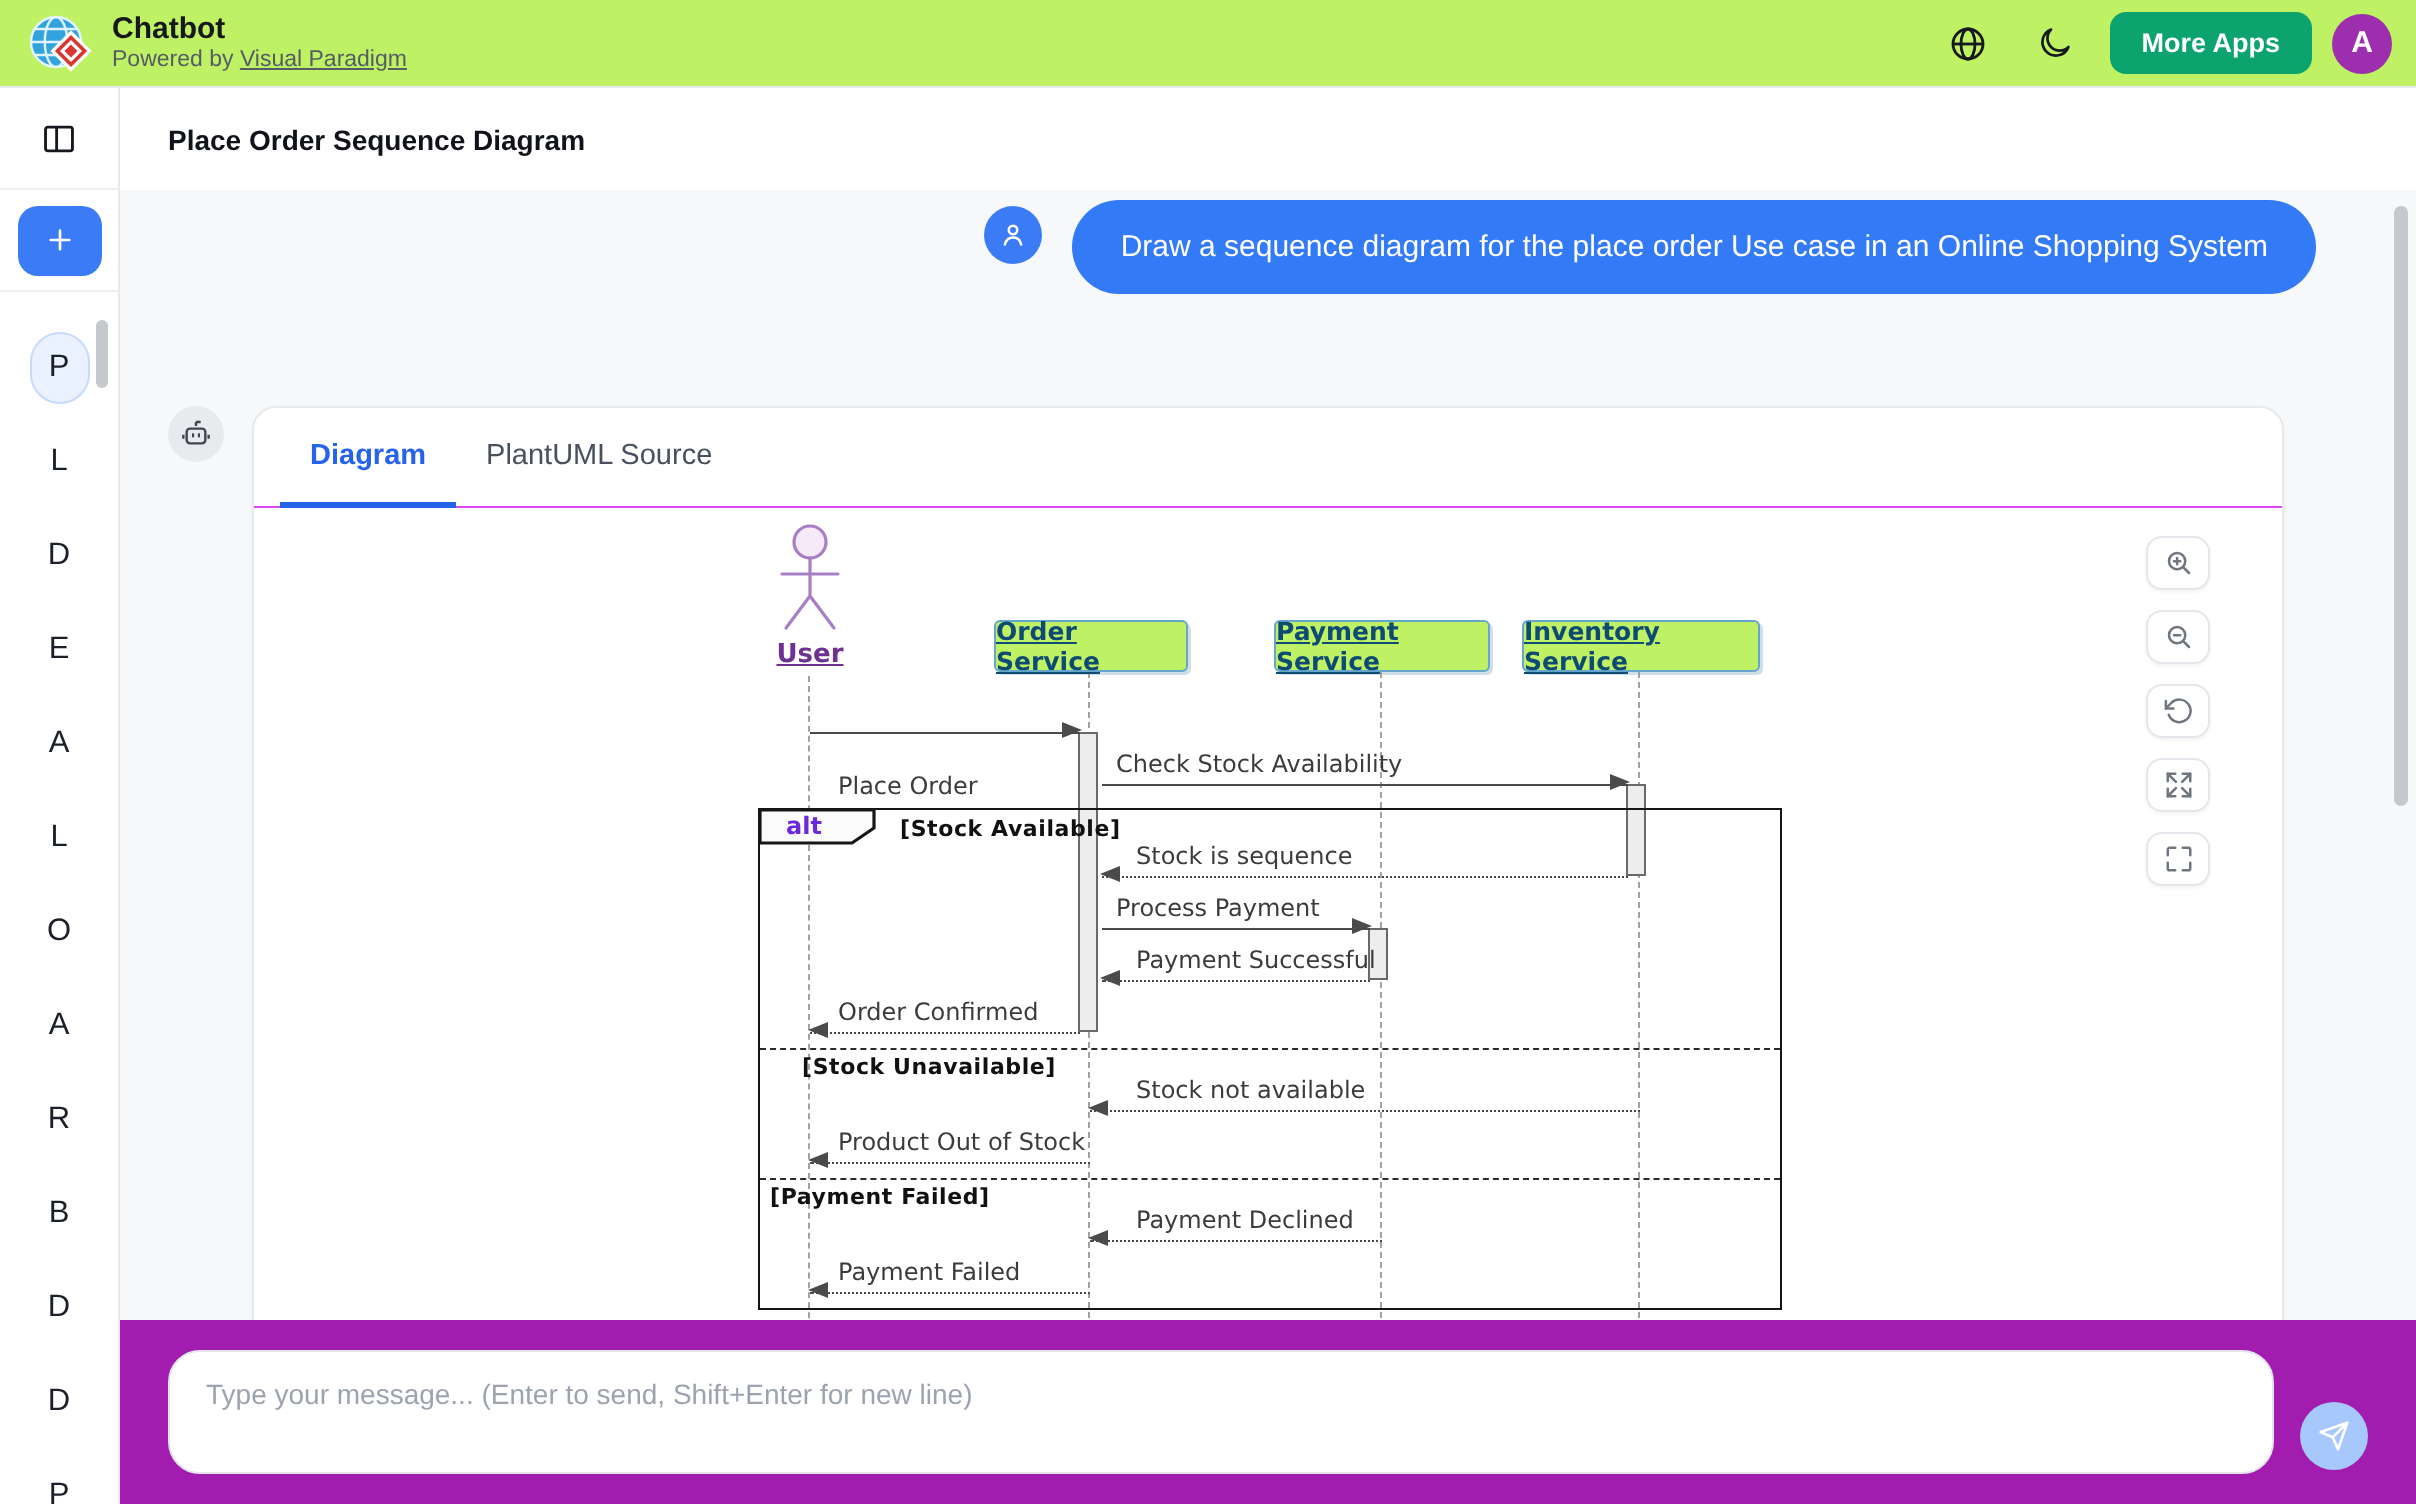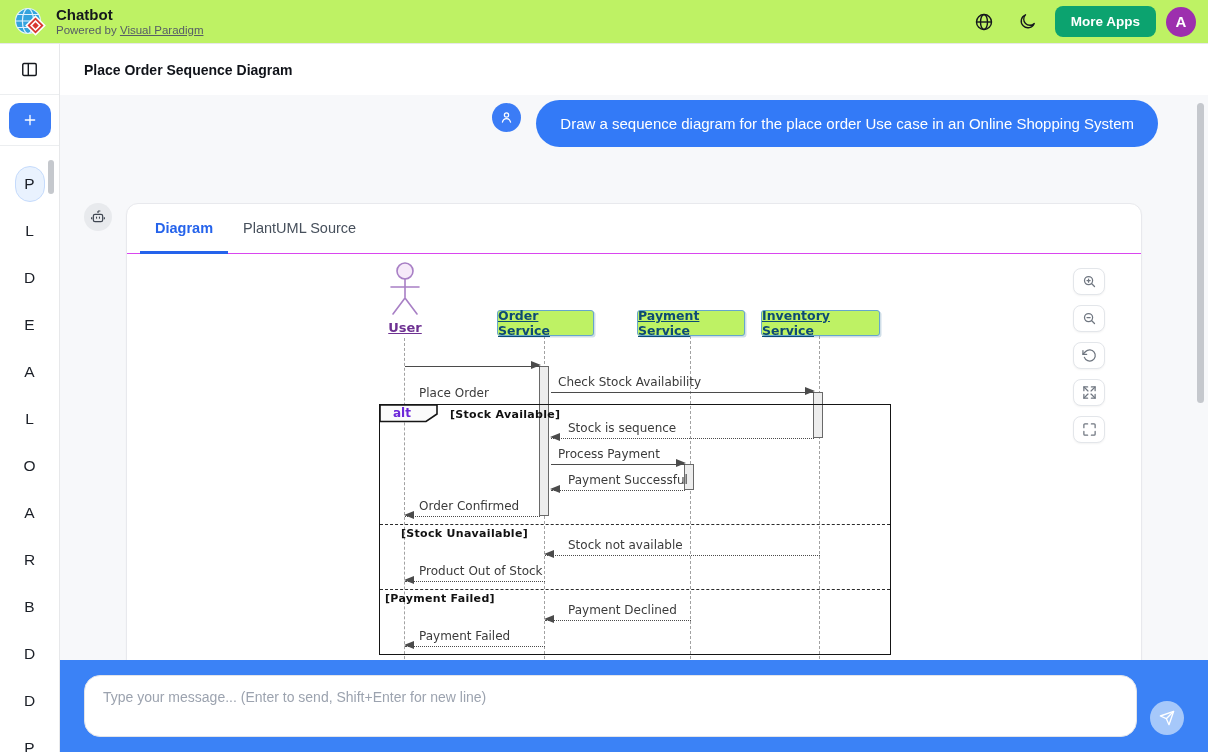--- a/index.html
+++ b/index.html
@@ -82,21 +82,21 @@
   .guard { position:absolute; font-size:11px; font-weight:700; color:#111; letter-spacing:.3px; white-space:nowrap; }
   .zoom-controls { position:absolute; left:946px; top:14px; display:flex; flex-direction:column; gap:10px; }
   .zoom-btn { width:32px; height:27px; background:#fff; border:1px solid #e3e6ea; border-radius:8px;
               display:flex; align-items:center; justify-content:center; cursor:pointer;
               box-shadow:0 1px 2px rgba(0,0,0,.05); }
 
   .main-scroll { position:absolute; right:4px; top:8px; width:7px; height:300px;
                  background:#c5c8cd; border-radius:4px; }
 
   
-  .composer { height:92px; background:#3b82f6; display:flex; align-items:flex-end; padding:15px 24px 15px 24px; gap:13px; }
+  .composer { height:92px; background:#a21caf; display:flex; align-items:flex-end; padding:15px 24px 15px 24px; gap:13px; }
   .msg-input { flex:1; height:62px; border:1px solid #e2e4e9; border-radius:16px; resize:none;
                padding:13px 18px; font-family:inherit; font-size:14px; color:#15181d; outline:none; }
   .msg-input::placeholder { color:#9ca3af; }
   .send-btn { width:34px; height:34px; border-radius:50%; border:none; background:#a6c8fa;
               display:flex; align-items:center; justify-content:center; cursor:pointer; margin-bottom:2px; flex:none; }
 
   svg { display:block; }
 </style>
 </head>
 <body>

